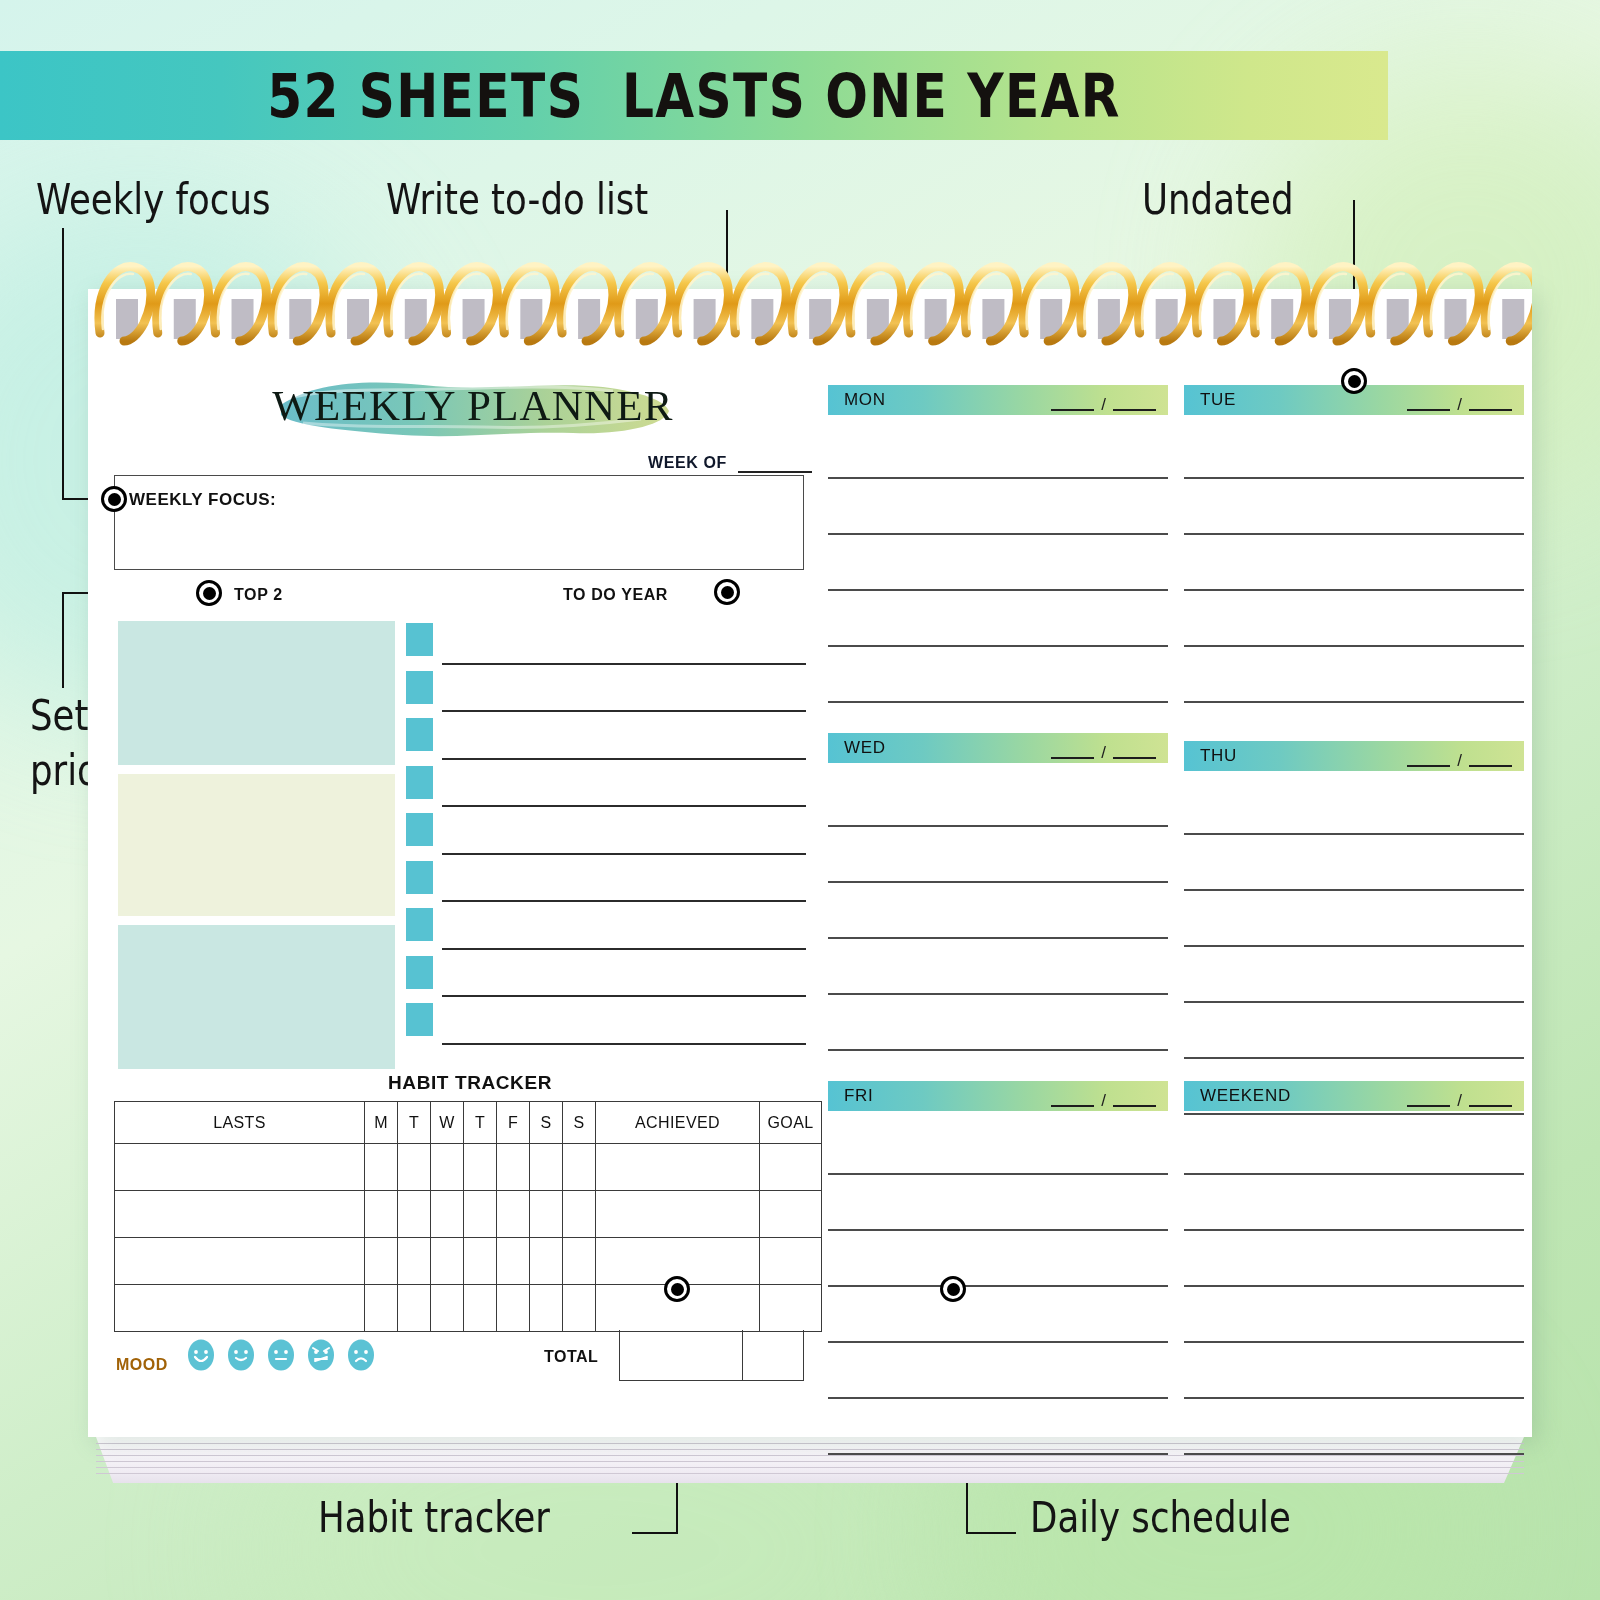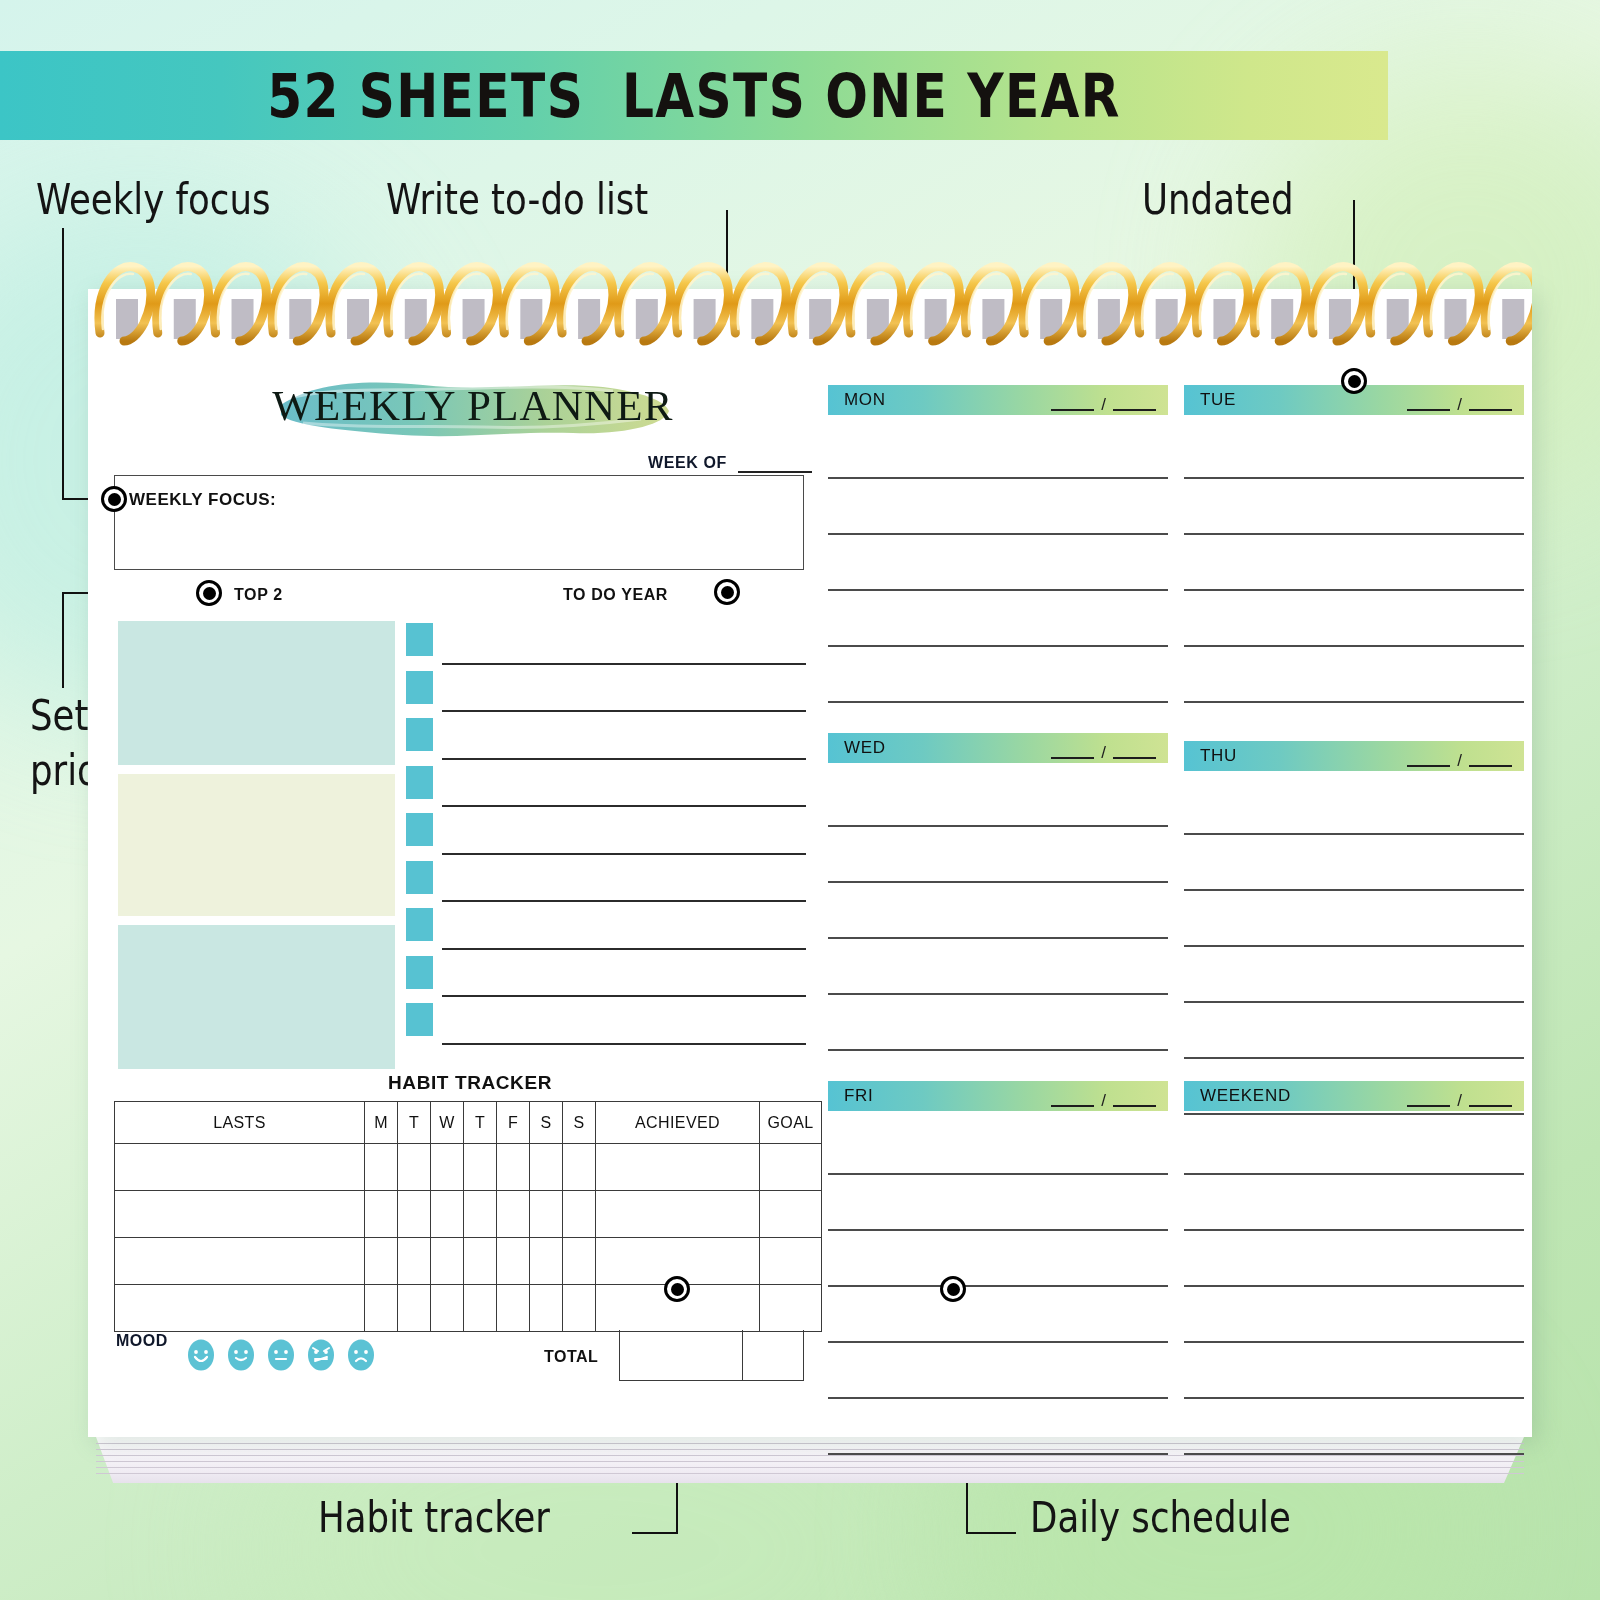--- a/index.html
+++ b/index.html
@@ -131,21 +131,21 @@
   table.habit-tbl th { font-weight: 400; height: 42px; }
   .col-habit { width: 250px; }
   .col-day   { width: 33px; }
   .col-ach   { width: 164px; }
   .col-goal  { width: 62px; }
 
   .mood-row {
     position: absolute; left: 26px; top: 1041px; width: 690px; height: 58px;
   }
   .mood-label {
-    position: absolute; left: 2px; top: 2px; font-size: 16px; font-weight: 700; color: #0f172a; letter-spacing: .5px;
+    position: absolute; left: 2px; top: 26px; font-size: 16px; font-weight: 700; color: #a16207; letter-spacing: .5px;
   }
   .moods { position: absolute; left: 72px; top: 8px; display: flex; gap: 10px; }
   .mood { width: 30px; height: 34px; }
   .total-label {
     position: absolute; left: 430px; top: 18px; font-size: 16px; font-weight: 700; color: #111; letter-spacing: .5px;
   }
   .total-cells {
     position: absolute; left: 505px; top: 0; width: 185px; height: 51px;
     display: flex; border: 1.5px solid #3a3a3a; border-top: none;
   }

